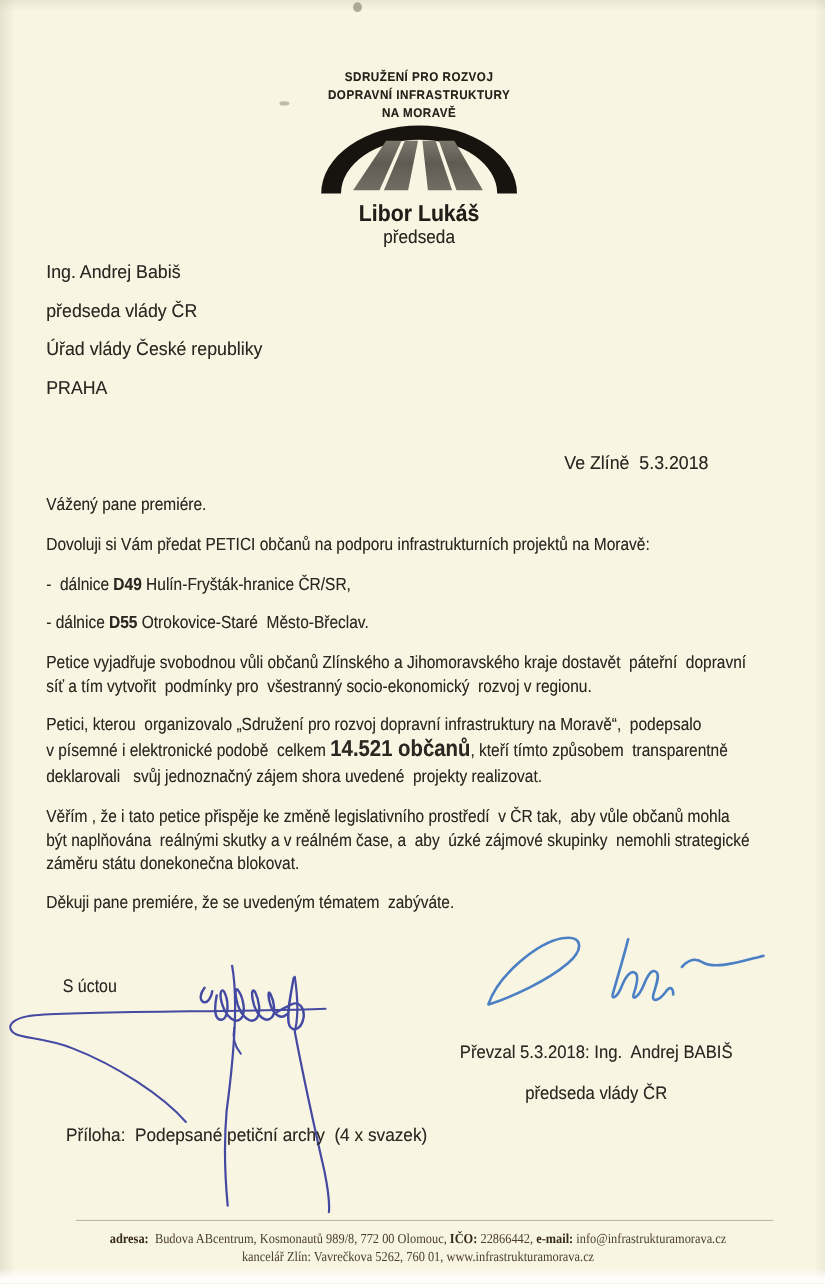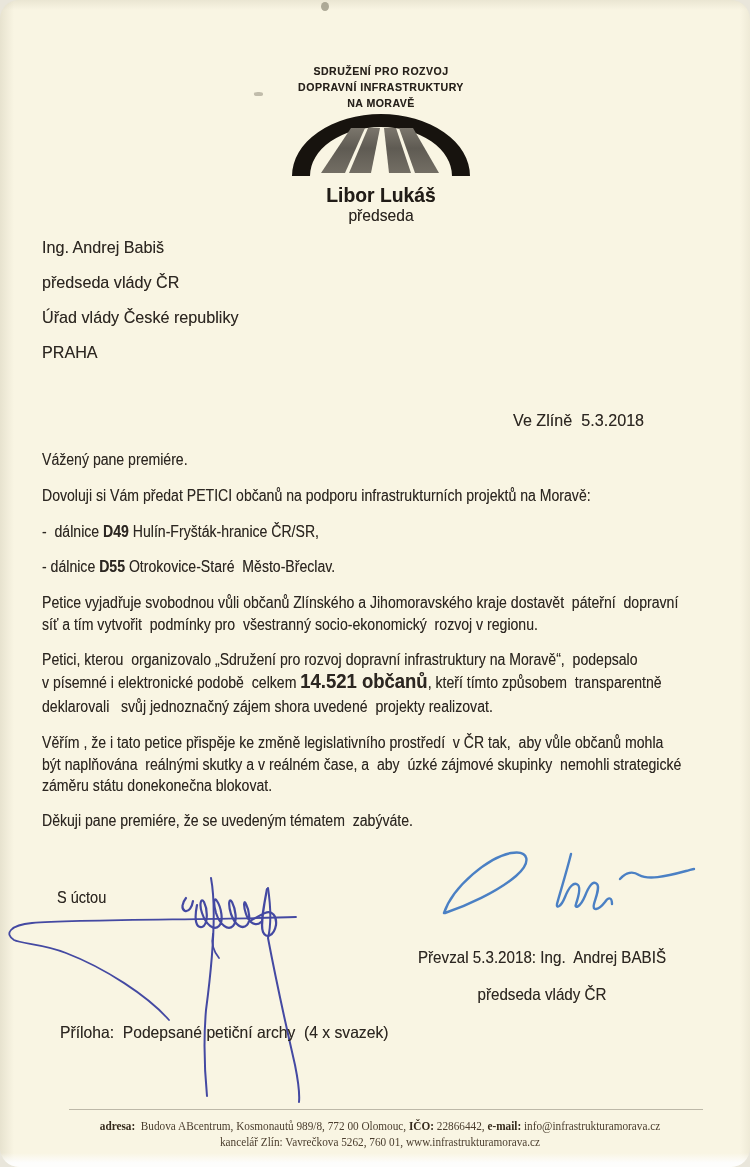--- a/index.html
+++ b/index.html
@@ -4,21 +4,20 @@
 <style>
   html,body{margin:0;padding:0;background:#e9e6db;}
   .page{
     position:relative;width:750px;height:1167px;overflow:hidden;
     font-family:"Liberation Sans",sans-serif;color:#2c2722;
     background:
       linear-gradient(90deg,rgba(190,184,160,.30),rgba(190,184,160,0) 14px),
       linear-gradient(180deg,rgba(190,184,160,.25),rgba(190,184,160,0) 10px),
       linear-gradient(270deg,rgba(190,184,160,.18),rgba(190,184,160,0) 10px),
       #f9f5e3;
-    border-radius: 19px;
   }
   .line{position:absolute;white-space:pre;transform:scaleX(.88);transform-origin:0 0;
         font-size:16px;line-height:20px;text-shadow:0 0 .4px rgba(70,58,44,.45);}
   .sx95{transform:scaleX(.95);}
   .t17{font-size:17px;}
   .cline{position:absolute;white-space:pre;text-align:center;transform:scaleX(.92);
          transform-origin:50% 0;text-shadow:0 0 .4px rgba(70,58,44,.45);}
   .org{font-size:11.5px;font-weight:bold;letter-spacing:.5px;color:#26211b;}
   .bigname{font-size:21px;font-weight:bold;color:#211c17;}
   .role{font-size:17px;color:#2a2520;}

